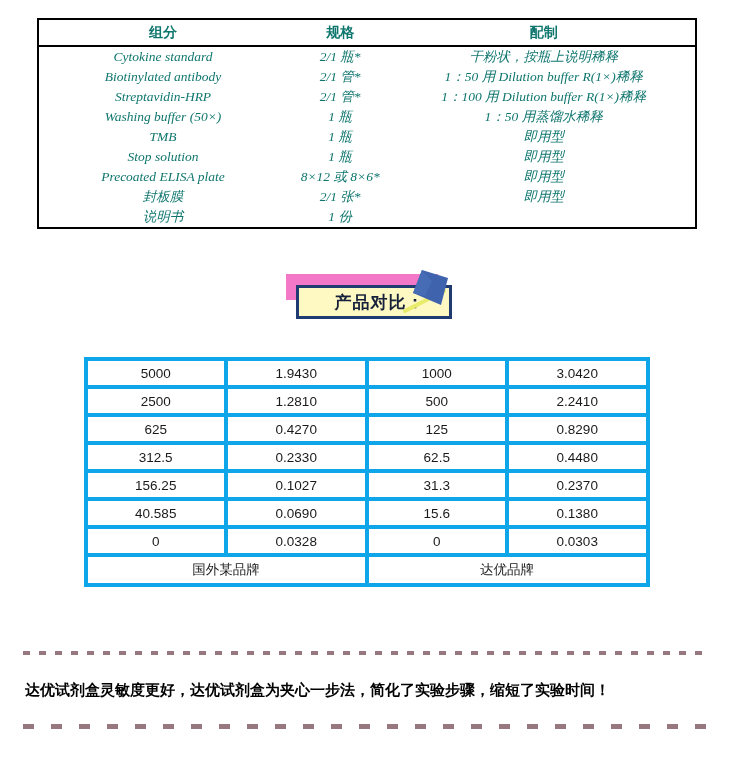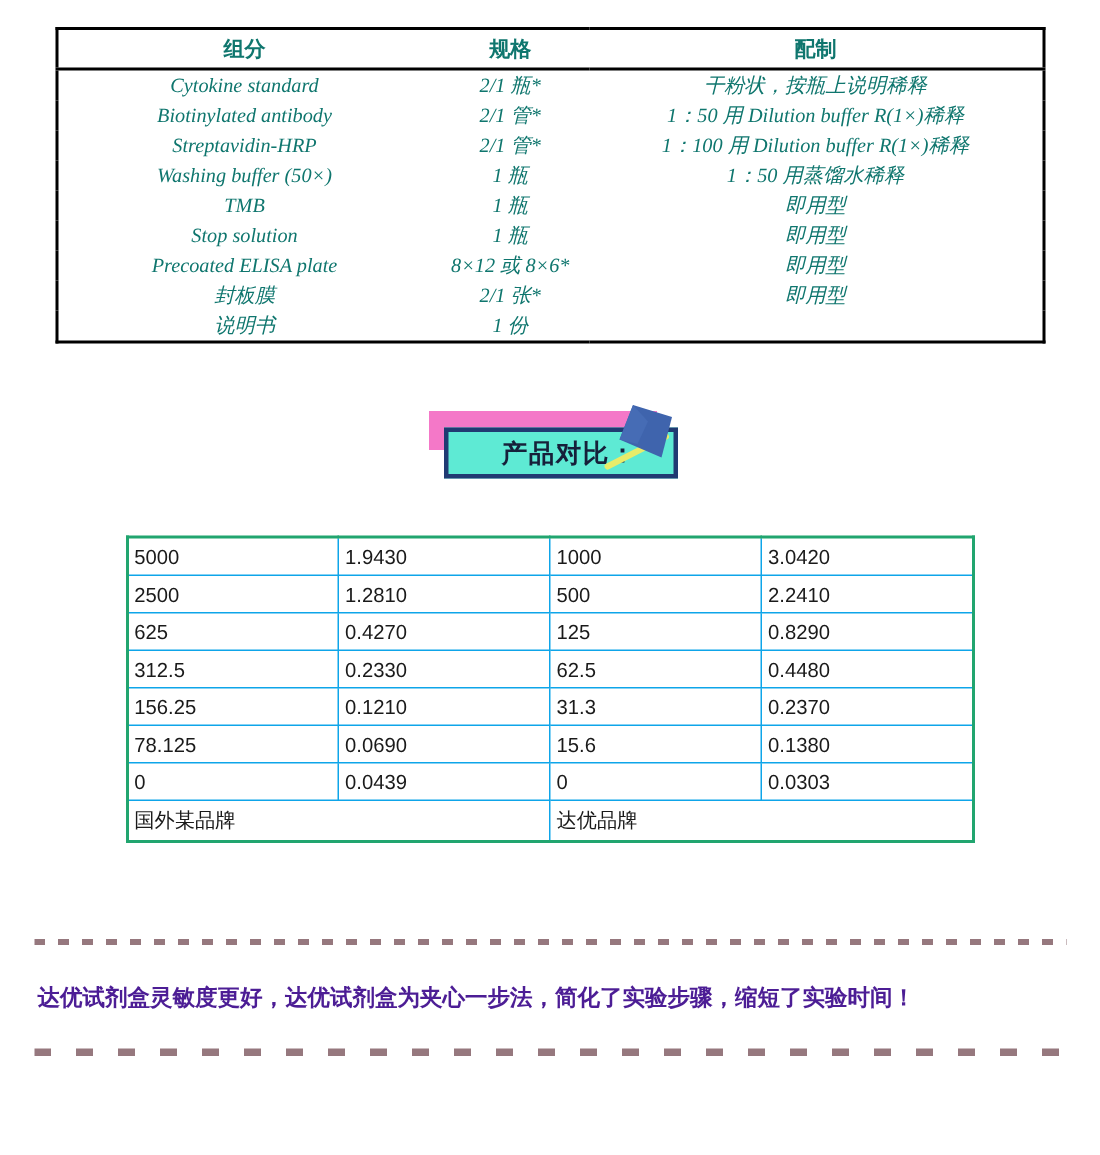--- a/index.html
+++ b/index.html
@@ -9,39 +9,39 @@
   .kit-table{width:660px;margin:18px auto 0;border-collapse:collapse;
     border:2px solid #000;font-family:"Liberation Serif",serif;font-size:13.5px;color:#0f766e;}
   .kit-table th{border-bottom:2px solid #000;font-weight:bold;font-size:14px;
     height:25px;text-align:center;padding:0 4px;}
   .kit-table td{height:20px;text-align:center;padding:0 4px;line-height:20px;font-style:italic;}
   .kit-table .c1{width:38%;} .kit-table .c2{width:16%;} .kit-table .c3{width:46%;}
 
   
   .banner{position:relative;width:170px;height:45px;margin:45px auto 0;}
   .banner-pink{position:absolute;left:4px;top:0;width:152px;height:26px;background:#f478c8;}
-  .banner-box{position:absolute;left:14px;top:11px;right:0;bottom:0;background:#5eead4;
+  .banner-box{position:absolute;left:14px;top:11px;right:0;bottom:0;background:#fef9c3;
     border:3px solid #203a72;display:flex;align-items:center;justify-content:center;
     font-weight:bold;font-size:17px;color:#16203a;letter-spacing:1px;z-index:1;padding-left:12px;}
   .banner-icon{position:absolute;right:-8px;top:-9px;width:58px;height:50px;z-index:2;}
 
   
   .cmp-table{width:566px;margin:38px auto 0;border-collapse:collapse;
     border:2px solid #21a56f;font-size:13.5px;color:#1a1a1a;}
-  .cmp-table td{border:1px solid #0ea5e9;height:24px;text-align:left;padding:0 4px;margin-left:27px;}
+  .cmp-table td{border:4px solid #0ea5e9;height:24px;text-align:center;padding:0 4px;margin-left:27px;}
   .cmp-table td{width:25%;}
   .cmp-table .brand td{height:26px;}
 
   
   .note-wrap{margin-top:64px;}
   .dash-top{width:688px;height:4px;margin:0 auto;
     background:repeating-linear-gradient(90deg,#96787e 0 7px,transparent 7px 16px);}
   .dash-bottom{width:688px;height:5px;margin:24px auto 0;
     background:repeating-linear-gradient(90deg,#96787e 0 11px,transparent 11px 28px);}
-  .note-text{margin:26px 12px 0 25px;font-size:15px;font-weight:bold;color:#4c1d95;}
+  .note-text{margin:26px 12px 0 25px;font-size:15px;font-weight:bold;color:#000000;}
 </style>
 </head>
 <body>
 
 <table class="kit-table">
   <thead>
     <tr>
       <th class="c1">组分</th>
       <th class="c2">规格</th>
       <th class="c3">配制</th>
@@ -129,33 +129,33 @@
       <td>0.8290</td>
     </tr>
     <tr>
       <td>312.5</td>
       <td>0.2330</td>
       <td>62.5</td>
       <td>0.4480</td>
     </tr>
     <tr>
       <td>156.25</td>
-      <td>0.1210</td>
+      <td>0.1027</td>
       <td>31.3</td>
       <td>0.2370</td>
     </tr>
     <tr>
-      <td>78.125</td>
+      <td>40.585</td>
       <td>0.0690</td>
       <td>15.6</td>
       <td>0.1380</td>
     </tr>
     <tr>
       <td>0</td>
-      <td>0.0439</td>
+      <td>0.0328</td>
       <td>0</td>
       <td>0.0303</td>
     </tr>
     <tr class="brand">
       <td colspan="2">国外某品牌</td>
       <td colspan="2">达优品牌</td>
     </tr>
   </tbody>
 </table>
 

